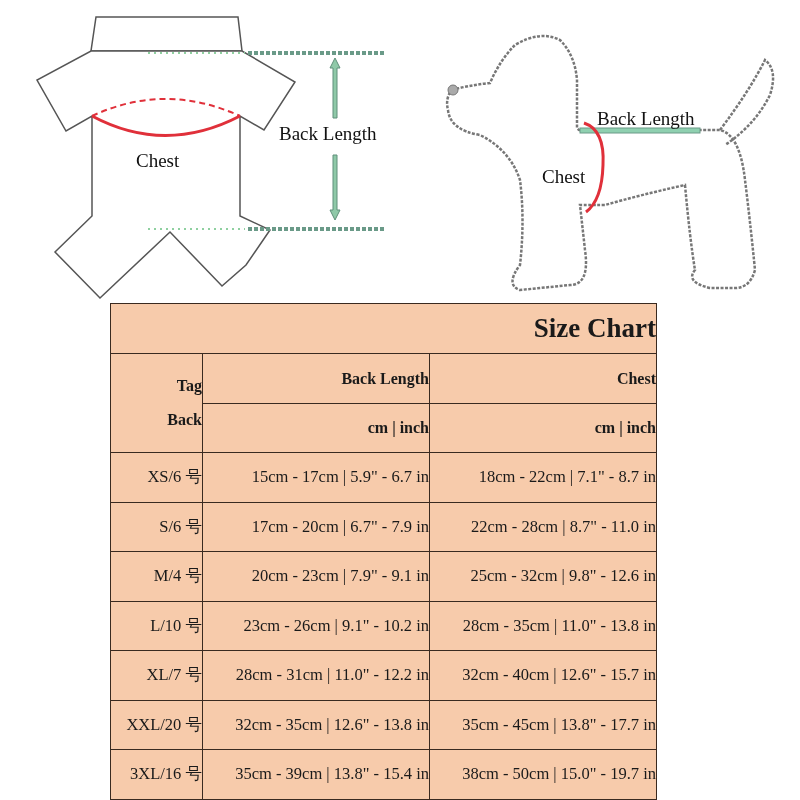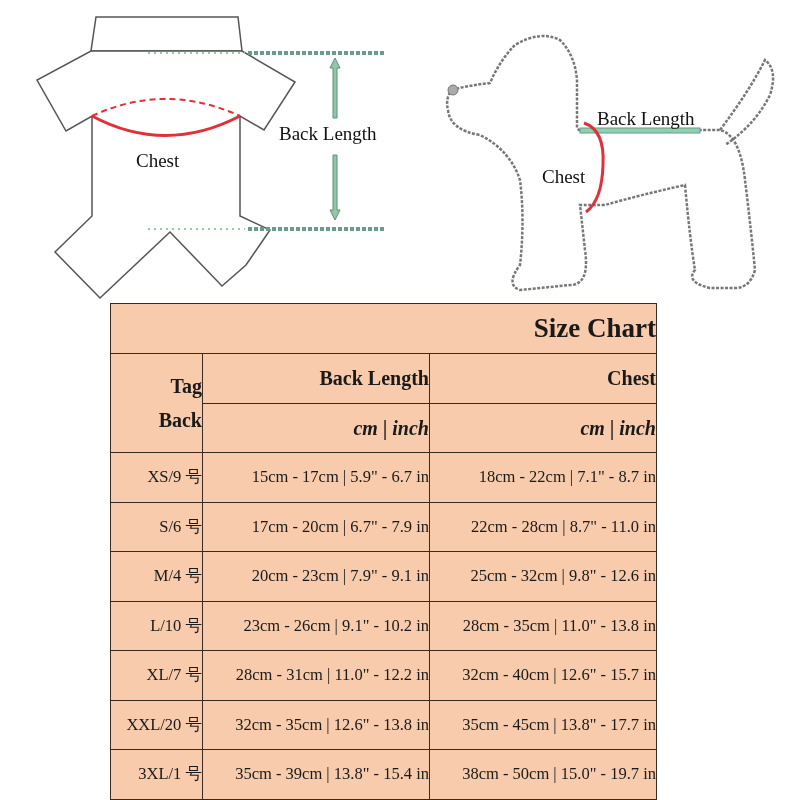--- a/index.html
+++ b/index.html
@@ -2,23 +2,23 @@
 <html><head>
 <meta charset="utf-8">
 <style>
   html, body { margin:0; padding:0; background:#ffffff; }
   body { width:800px; height:800px; position:relative; overflow:hidden; font-family:"Liberation Serif","DejaVu Serif",serif; color:#111; }
   .diagram { position:absolute; }
   .label { position:absolute; font-family:"Liberation Serif",serif; color:#111; }
   .size-table { position:absolute; left:110px; top:303px; width:546px; border-collapse:collapse; background:#f7cbab; table-layout:fixed; }
   .size-table td { border:1.5px solid #3a2a20; text-align:right; padding:0; color:#1a1a1a; }
   .title-cell { height:49px; font-size:27px; font-weight:bold; }
-  .hdr { font-size:20px; font-weight:bold; }
+  .hdr { font-size:16px; font-weight:bold; }
   .hdr-row1 td { height:49px; }
-  .hdr-row2 td { height:48px;font-style:italic; }
+  .hdr-row2 td { height:48px; }
   .data-row td { height:48.5px; font-size:16.5px; white-space:nowrap; }
   .tag-cell { line-height:34px; }
 </style>
 </head>
 <body>
 
 <svg class="diagram" style="left:0;top:0" width="400" height="300" viewBox="0 0 400 300">
   <g fill="#fff" stroke="#555" stroke-width="1.5">
     <polygon points="96,17 238,17 242,51 91,51"></polygon>
     <polygon points="91,51 242,51 295,82 264,130 240,116 240,216 270,230 246,265 222,286 170,232 100,298 55,252 92,216 92,116 66,131 37,80"></polygon>
@@ -68,21 +68,21 @@
       <div>Back</div>
     </td>
     <td class="hdr">Back Length</td>
     <td class="hdr">Chest</td>
   </tr>
   <tr class="hdr-row2">
     <td class="hdr">cm | inch</td>
     <td class="hdr">cm | inch</td>
   </tr>
   <tr class="data-row">
-    <td>XS/9 号</td>
+    <td>XS/6 号</td>
     <td>15cm - 17cm | 5.9" - 6.7 in</td>
     <td>18cm - 22cm | 7.1" - 8.7 in</td>
   </tr>
   <tr class="data-row">
     <td>S/6 号</td>
     <td>17cm - 20cm | 6.7" - 7.9 in</td>
     <td>22cm - 28cm | 8.7" - 11.0 in</td>
   </tr>
   <tr class="data-row">
     <td>M/4 号</td>
@@ -98,18 +98,18 @@
     <td>XL/7 号</td>
     <td>28cm - 31cm | 11.0" - 12.2 in</td>
     <td>32cm - 40cm | 12.6" - 15.7 in</td>
   </tr>
   <tr class="data-row">
     <td>XXL/20 号</td>
     <td>32cm - 35cm | 12.6" - 13.8 in</td>
     <td>35cm - 45cm | 13.8" - 17.7 in</td>
   </tr>
   <tr class="data-row">
-    <td>3XL/1 号</td>
+    <td>3XL/16 号</td>
     <td>35cm - 39cm | 13.8" - 15.4 in</td>
     <td>38cm - 50cm | 15.0" - 19.7 in</td>
   </tr>
 </tbody>
   </table>
 
 </body></html>

